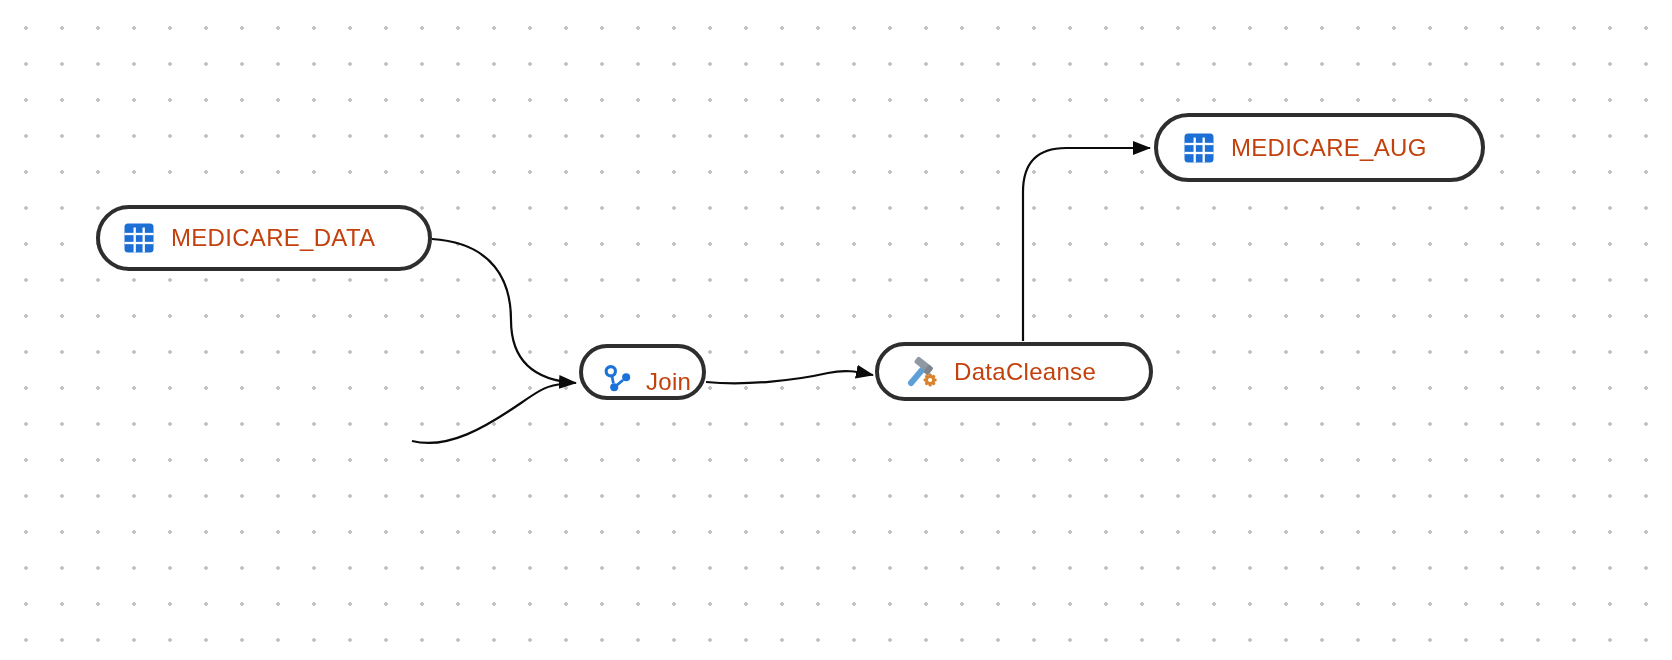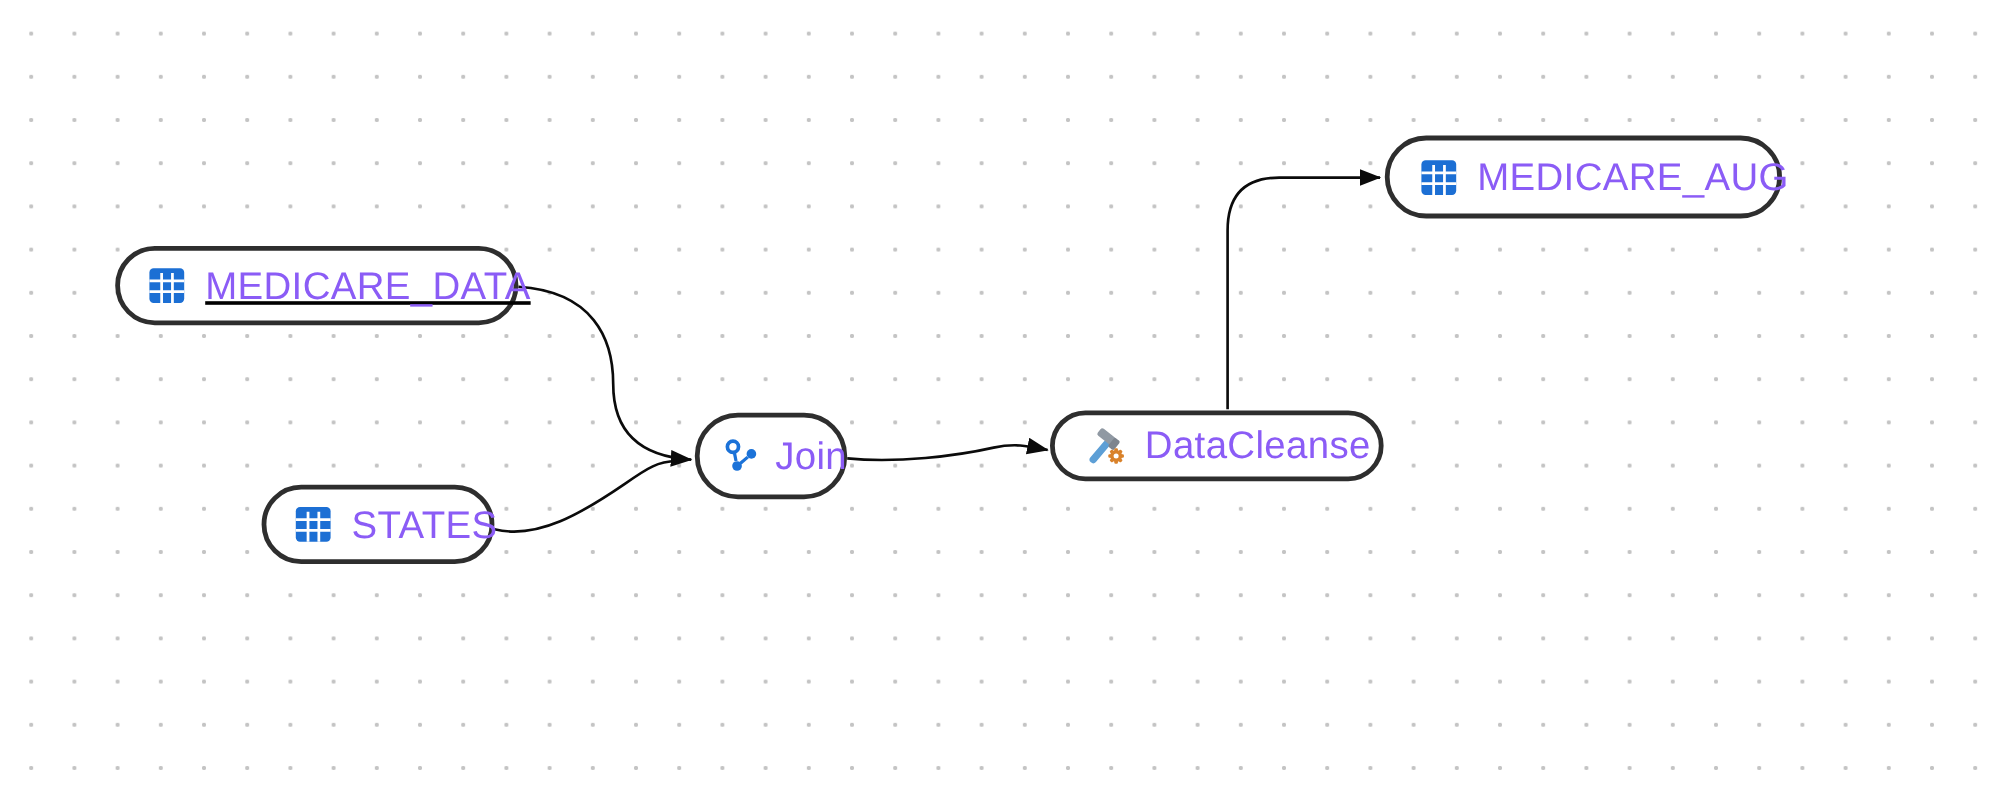--- a/index.html
+++ b/index.html
@@ -34,29 +34,29 @@
     border-radius: 40px;
     cursor: pointer;
   }
   .node .icon {
     display: flex;
     align-items: center;
     justify-content: center;
     flex: 0 0 auto;
   }
   .node .label {
-    color: #8b5cf6;
-    font-size: 32px;
+    color: #c2410c;
+    font-size: 24px;
     letter-spacing: 0.3px;
     white-space: nowrap;
   }
   
-  #node-medicare-data { left: 96px;  top: 205px; width: 336px; height: 66px; padding-left: 22px; text-decoration: underline; }
+  #node-medicare-data { left: 96px;  top: 205px; width: 336px; height: 66px; padding-left: 22px; }
   #node-states        { left: 218px; top: 404px; width: 194px; height: 66px; padding-left: 22px; }
-  #node-join          { left: 579px; top: 344px; width: 127px; height: 72px; padding-left: 18px; }
+  #node-join          { left: 579px; top: 344px; width: 127px; height: 56px; padding-left: 18px; align-items: flex-end; }
   #node-datacleanse   { left: 875px; top: 342px; width: 278px; height: 59px; padding-left: 24px; }
   #node-medicare-aug  { left: 1154px; top: 113px; width: 331px; height: 69px; padding-left: 24px; }
   #node-medicare-data .icon, #node-states .icon, #node-medicare-aug .icon { margin-right: 15px; }
   #node-join .icon { margin-right: 12px; }
   #node-datacleanse .icon { margin-right: 13px; }
 </style>
 </head>
 <body>
 
 <div id="canvas">
@@ -83,34 +83,20 @@
           <line x1="2.5" y1="13" x2="31.5" y2="13"></line>
           <line x1="2.5" y1="22" x2="31.5" y2="22"></line>
           <line x1="12.7" y1="6.5" x2="12.7" y2="31.5"></line>
           <line x1="21.7" y1="6.5" x2="21.7" y2="31.5"></line>
         </g>
       </svg>
     </span>
     <span class="label">MEDICARE_DATA</span>
   </div>
 
-  <div class="node" id="node-states">
-    <span class="icon">
-      <svg width="34" height="34" viewBox="0 0 34 34">
-        <rect x="2.5" y="2.5" width="29" height="29" rx="3.5" fill="#1c6fd4"></rect>
-        <g stroke="#ffffff" stroke-width="2.3">
-          <line x1="2.5" y1="13" x2="31.5" y2="13"></line>
-          <line x1="2.5" y1="22" x2="31.5" y2="22"></line>
-          <line x1="12.7" y1="6.5" x2="12.7" y2="31.5"></line>
-          <line x1="21.7" y1="6.5" x2="21.7" y2="31.5"></line>
-        </g>
-      </svg>
-    </span>
-    <span class="label">STATES</span>
-  </div>
 
   <div class="node" id="node-join">
     <span class="icon">
       <svg width="33" height="33" viewBox="0 0 32 32">
         <g stroke="#1b72d8" stroke-width="2.6" fill="none">
           <line x1="10.6" y1="12.6" x2="12" y2="19.6"></line>
           <line x1="15.6" y1="21.4" x2="21.4" y2="16.4"></line>
         </g>
         <circle cx="9.5" cy="8" r="4.5" fill="none" stroke="#1b72d8" stroke-width="3"></circle>
         <circle cx="12.8" cy="23.6" r="3.9" fill="#1b72d8"></circle>

